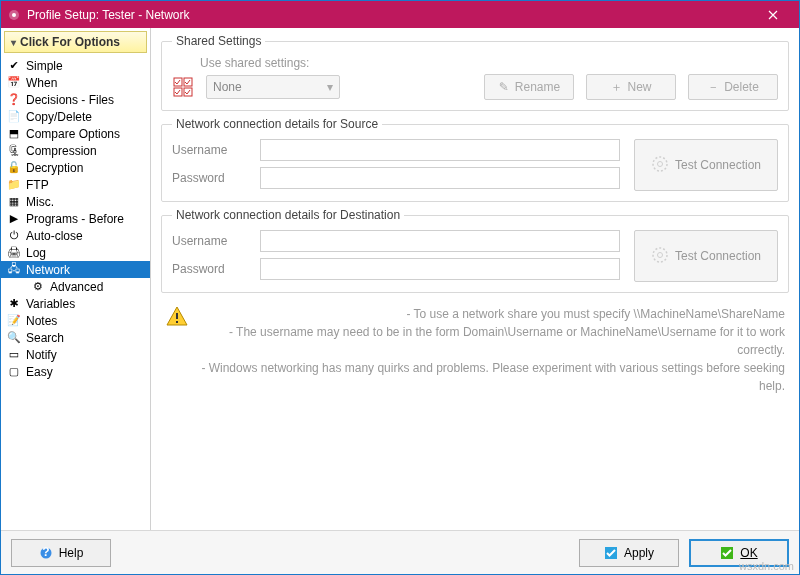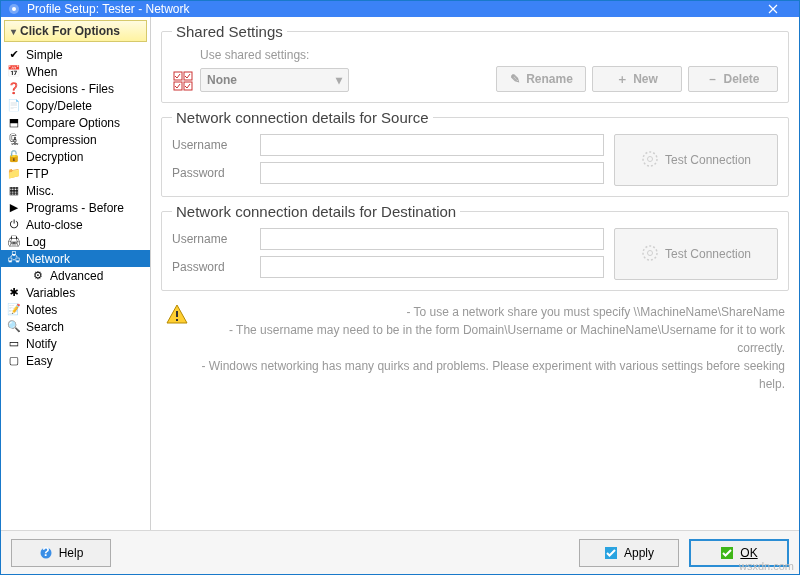--- a/index.html
+++ b/index.html
@@ -1,46 +1,46 @@
 <!DOCTYPE html>
 <html><head>
 <meta charset="utf-8">
 <style>
 * { box-sizing: border-box; margin: 0; padding: 0; font-family: "Segoe UI", Tahoma, sans-serif; font-size: 12px; }
 html, body { width: 800px; height: 575px; overflow: hidden; background: #fff; }
 .window { width: 800px; height: 575px; border: 1px solid #1979ca; display: flex; flex-direction: column; }
-.titlebar { background: #3b82f6; color: #fff; height: 16px; display: flex; align-items: center; padding: 0 6px; }
+.titlebar { background: #be185d; color: #fff; height: 27px; display: flex; align-items: center; padding: 0 6px; }
 .titlebar .ticon { width: 14px; height: 14px; margin-right: 6px; display:flex; align-items:center; justify-content:center;}
 .titlebar .title { flex: 1; font-size: 12px; }
 .titlebar .close { width: 40px; height: 24px; display: flex; align-items: center; justify-content: center; cursor: pointer; }
 .body { flex: 1; display: flex; background: #fff; }
 .sidebar { width: 150px; border-right: 1px solid #d0d0d0; display: flex; flex-direction: column; background:#fff;}
 .options-hdr { background: linear-gradient(#fffbe0,#fff3a0); border: 1px solid #d6c96b; margin: 3px; padding: 3px 6px; display: flex; align-items: center; gap: 4px; cursor: pointer; font-weight: bold; color:#333;}
 .options-hdr .arrow { font-size: 10px; color:#555;}
 .tree { flex: 1; overflow: auto; padding: 1px 0; }
 .tree-item { display: flex; align-items: center; height: 17px; padding: 0 4px 0 6px; gap: 5px; cursor: pointer; color:#000;}
 .tree-item.child { padding-left: 30px; }
 .tree-item.selected { background: #1979ca; color: #fff; }
 .tree-item .ticon { width: 14px; height: 14px; display:flex; align-items:center; justify-content:center; font-size:11px;}
 .content { flex: 1; padding: 6px 10px 6px 10px; display: flex; flex-direction: column; color:#555;}
 fieldset { border: 1px solid #d8d8d8; border-radius: 2px; padding: 8px 10px 10px 10px; margin-bottom: 6px; }
-legend { padding: 0 4px; color: #444; font-size: 15px; }
-.shared-row { display: flex; align-items: flex-end; gap: 6px; font-weight: bold; }
+legend { padding: 0 4px; color: #444; font-size: 12px; }
+.shared-row { display: flex; align-items: center; gap: 12px; }
 .shared-row .shicon { width: 22px; height: 22px; display:flex; align-items:center; justify-content:center;}
 .dropdown { flex: 1; height: 24px; border: 1px solid #cfcfcf; background: #f5f5f5; color:#888; display: flex; align-items: center; padding: 0 6px; border-radius:2px; max-width:270px; position:relative;}
 .dropdown::after { content:"▾"; position:absolute; right:6px; color:#aaa;}
 .btn { height: 26px; border: 1px solid #cfcfcf; background: #f5f5f5; color: #888; display: inline-flex; align-items: center; justify-content: center; gap: 5px; padding: 0 12px; border-radius:2px; cursor:pointer; min-width:90px;}
 .btn.disabled { color:#aaa; }
 .btn .bicon { width:12px; height:12px; display:flex; align-items:center; justify-content:center;}
 .fieldpair { display:flex; gap:10px; }
 .fields { flex:1; display:flex; flex-direction:column; gap:6px; }
 .frow { display:flex; align-items:center; gap:28px; }
 .frow .flabel { width:60px; color:#888; }
 .frow input { flex:1; height:22px; border:1px solid #cfcfcf; padding:0 4px; max-width:360px; background:#fff;}
-.testbtn { width:164px; height:52px; border:1px solid #cfcfcf; background:#f5f5f5; color:#999; display:flex; align-items:center; justify-content:center; gap:6px; border-radius:2px; cursor:pointer;}
+.testbtn { width:144px; height:52px; border:1px solid #cfcfcf; background:#f5f5f5; color:#999; display:flex; align-items:center; justify-content:center; gap:6px; border-radius:2px; cursor:pointer;}
 .testbtn .gicon{opacity:.4;}
 .note { display:flex; gap:10px; padding:6px 4px 0 4px; }
 .note .warn { width:24px; height:24px; }
 .note ul { list-style:none; color:#999; line-height:1.5;text-align:right; }
 .footer { height:44px; border-top:1px solid #d8d8d8; display:flex; align-items:center; padding:0 10px; gap:10px; background:#f6f6f6;}
 .footer .spacer { flex:1; }
 .fbtn { min-width:100px; height:28px; border:1px solid #adadad; background:#f0f0f0; display:inline-flex; align-items:center; justify-content:center; gap:6px; cursor:pointer; padding:0 14px;}
 .fbtn.primary { border:2px solid #2a8dd4; }
 .fbtn .fico { width:14px; height:14px; display:flex; align-items:center; justify-content:center;}
 .sublabel{color:#999; font-size:12px; padding:0 0 4px 28px;}

